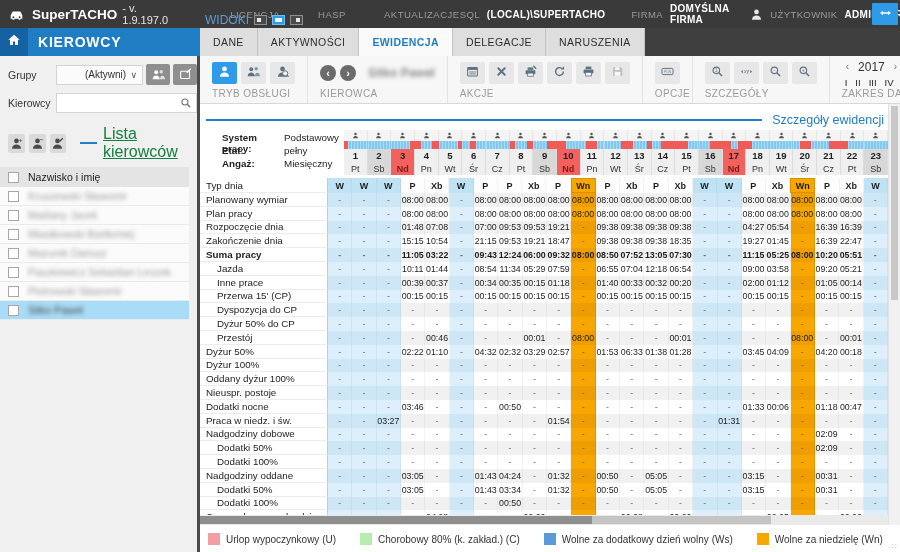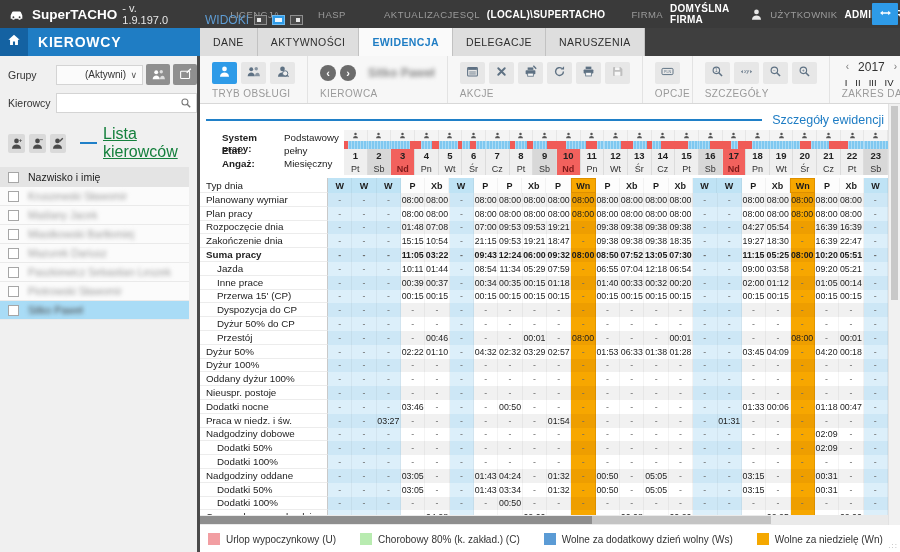--- a/index.html
+++ b/index.html
@@ -890,21 +890,21 @@
           <div class="cell c-n">19:21</div>
           <div class="cell c-n">18:47</div>
           <div class="cell c-o dash">-</div>
           <div class="cell c-n">09:38</div>
           <div class="cell c-n">09:38</div>
           <div class="cell c-n">09:38</div>
           <div class="cell c-n">18:35</div>
           <div class="cell c-w dash">-</div>
           <div class="cell c-w dash">-</div>
           <div class="cell c-n">19:27</div>
-          <div class="cell c-n">18:30</div>
+          <div class="cell c-n">01:45</div>
           <div class="cell c-o dash">-</div>
           <div class="cell c-n">16:39</div>
           <div class="cell c-n">22:47</div>
           <div class="cell c-w dash">-</div>
         </div>
         <div class="trow r-odd bold">
           <div class="rlabel">Suma pracy</div>
           <div class="cell c-w dash">-</div>
           <div class="cell c-w dash">-</div>
           <div class="cell c-w dash">-</div>

